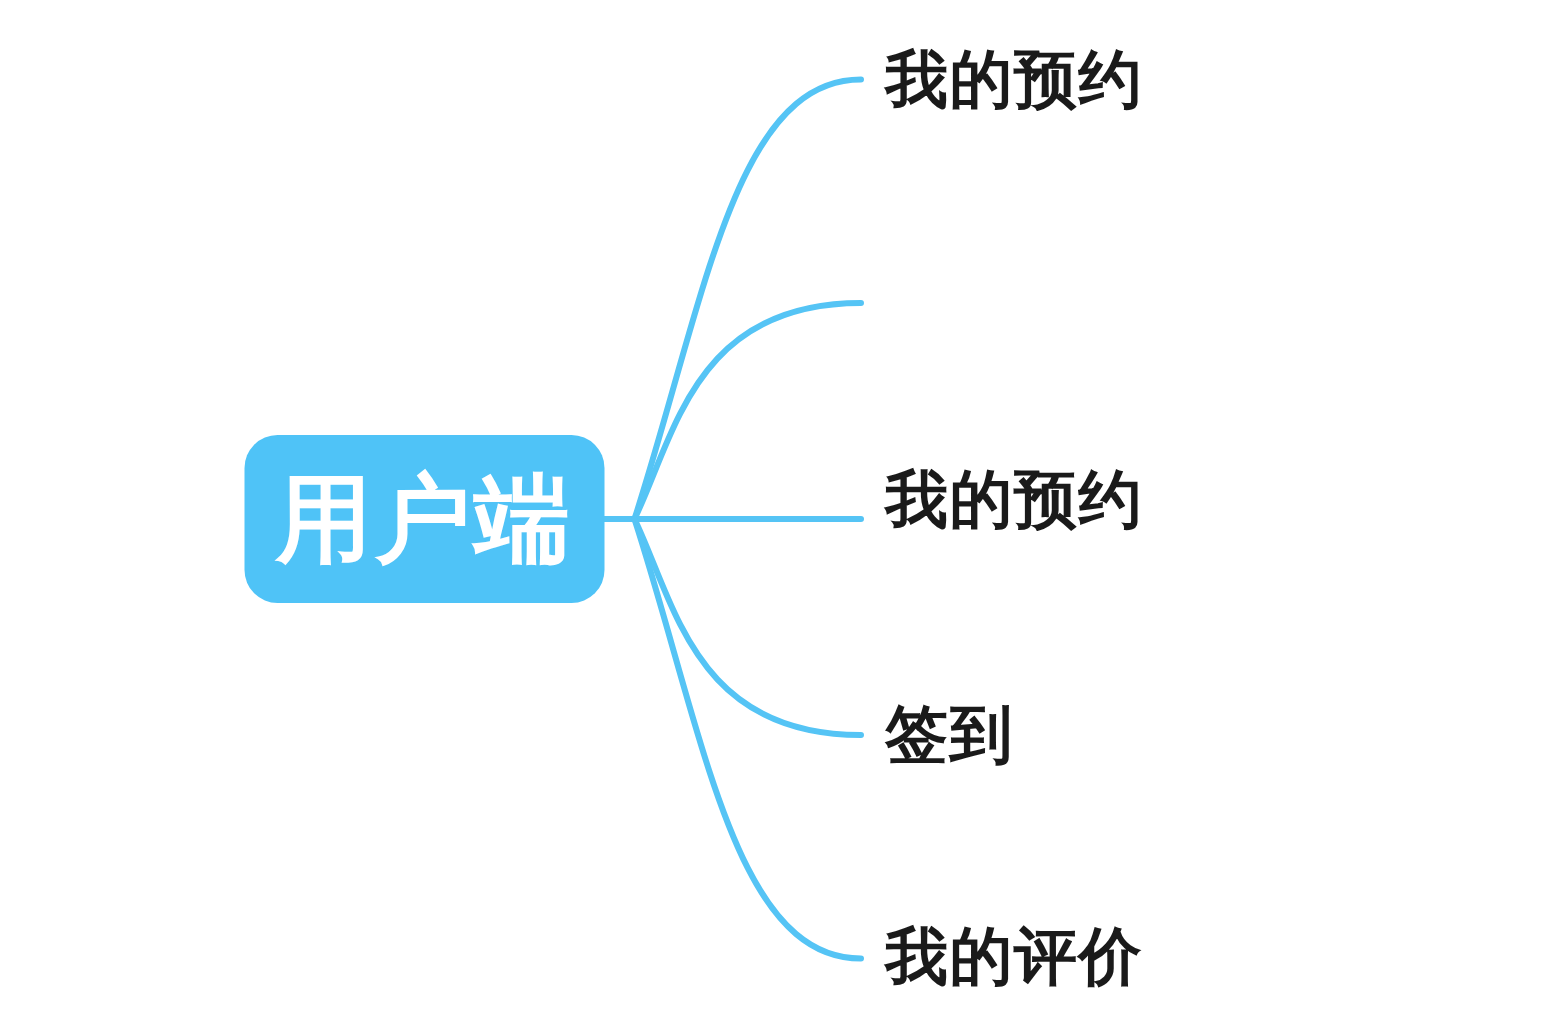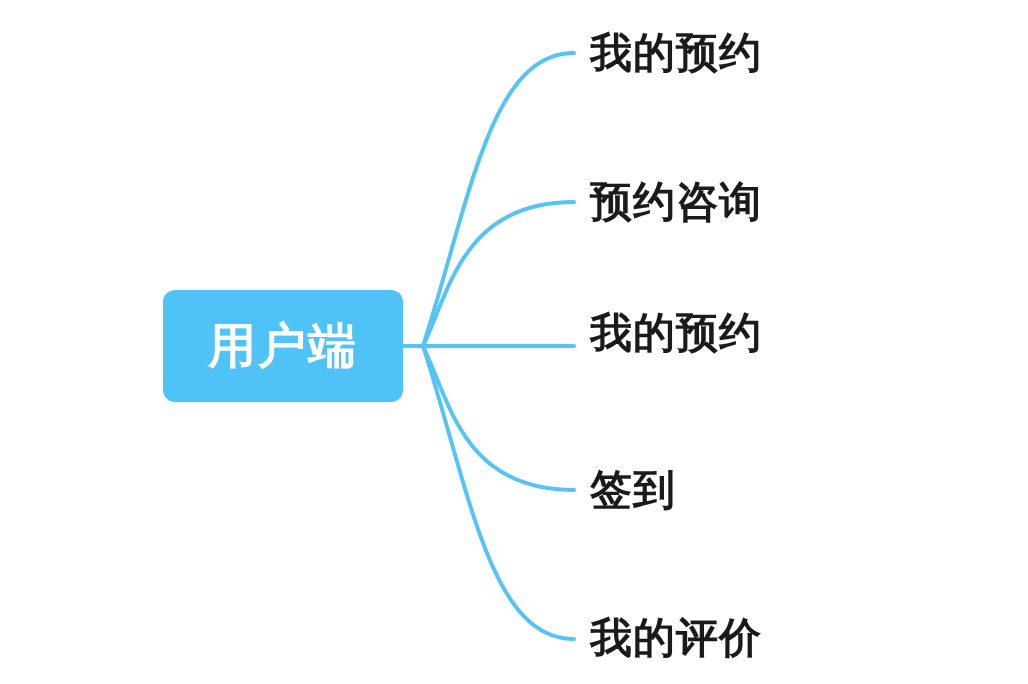--- a/index.html
+++ b/index.html
@@ -26,25 +26,25 @@
     fill: none;
     stroke-width: 4;
     stroke-linecap: round;
   }
   .root-node {
     position: absolute;
     left: 163px;
     top: 290px;
     width: 240px;
     height: 112px;
-    border-radius: 12px;
+    border-radius: 22px;
     display: flex;
     align-items: center;
     justify-content: center;
-    font-size: 48px;
+    font-size: 64px;
     font-weight: bold;
     letter-spacing: 2px;
     cursor: default;
   }
   .branch-label {
     position: absolute;
     left: 590px;
     font-size: 42px;
     line-height: 44px;
     font-weight: bold;
@@ -69,21 +69,20 @@
     <path d="M 423 346 C 450 290 463 202 574 202" stroke="#55C4F5"></path>
     <path d="M 423 346 L 574 346" stroke="#55C4F5"></path>
     <path d="M 423 346 C 450 402 463 490 574 490" stroke="#55C4F5"></path>
     <path d="M 423 346 C 470 492 490 639 574 639" stroke="#55C4F5"></path>
   </svg>
 
   <div class="root-node" style="background-color: rgb(79, 195, 247); color: rgb(255, 255, 255);">用户端</div>
 
   <div class="branch-label b1" style="color: rgb(26, 26, 26);">我的预约</div>
 
-  <div class="branch-label b2" style="color: rgb(26, 26, 26);">预约咨询</div>
 
   <div class="branch-label b3" style="color: rgb(26, 26, 26);">我的预约</div>
 
   <div class="branch-label b4" style="color: rgb(26, 26, 26);">签到</div>
 
   <div class="branch-label b5" style="color: rgb(26, 26, 26);">我的评价</div>
 
 </div>
 
 </body></html>

